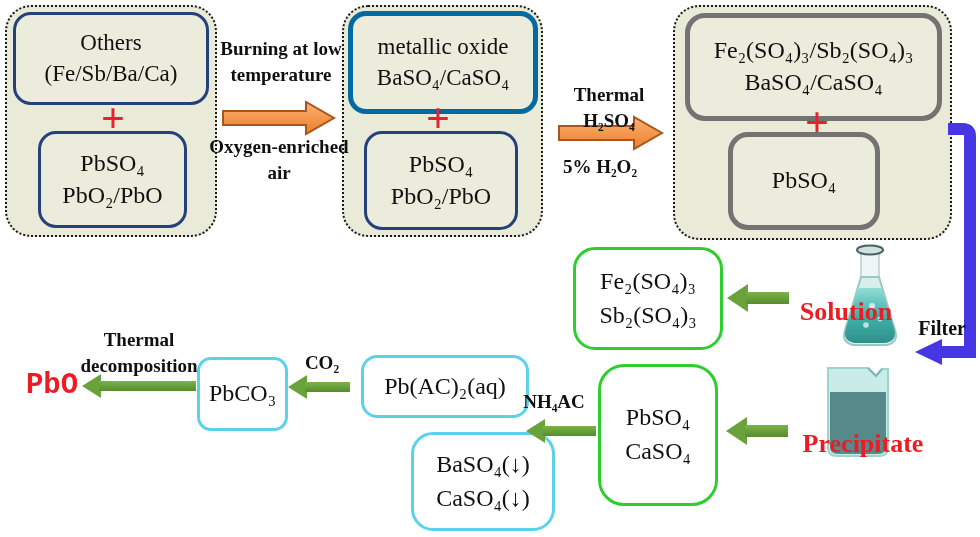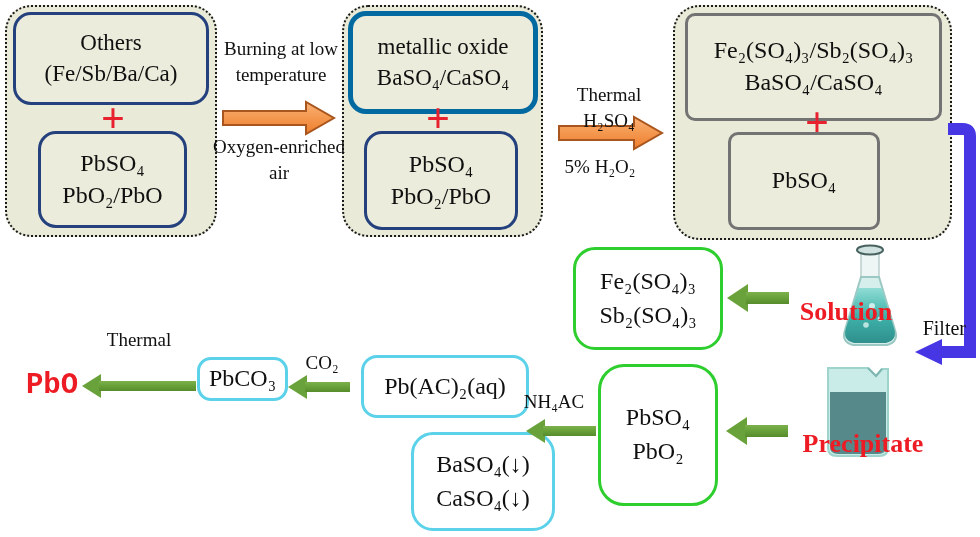--- a/index.html
+++ b/index.html
@@ -12,33 +12,33 @@
     position:absolute; background:#e9ead8; border:2px dotted #1b1b1b;
     border-radius:26px; box-sizing:border-box;
   }
   .sbox {
     position:absolute; display:flex; flex-direction:column; justify-content:center;
     align-items:center; text-align:center; background:#ebecdb; border-radius:18px;
     box-sizing:border-box; font-size:23px; line-height:1.32;
   }
   .sbox.navy   { border:3px solid #24417e; }
   .sbox.purple { border:5px solid #0369a1; }
-  .sbox.green  { border:3px solid #737373; border-radius:10px; }
+  .sbox.green  { border:5px solid #737373; border-radius:20px; }
   .wbox {
     position:absolute; display:flex; flex-direction:column; justify-content:center;
     align-items:center; text-align:center; background:#ffffff; box-sizing:border-box;
     font-size:24px; line-height:1.4;
   }
   .wbox.green { border:3px solid #2fce2f; border-radius:22px; }
   .wbox.cyan  { border:3px solid #5bd2e9; border-radius:16px; }
   .plus {
     position:absolute; color:#e8212e; font-size:42px; font-weight:700;
     line-height:1; z-index:4; width:44px; text-align:center;
   }
-  .lbl { position:absolute; text-align:center; font-size:19px; line-height:1.35; z-index:5; }
+  .lbl { position:absolute; text-align:center; font-size:19px; line-height:1.35; z-index:5;font-weight:bold; }
   .red-label {
     position:absolute; color:#ed1c24; font-weight:700; font-size:26px;
     text-align:center; z-index:6; white-space:nowrap;
   }
   .garrow { position:absolute; z-index:3; }
   .garrow .head {
     position:absolute; left:0; top:0; width:0; height:0;
     border-top:14px solid transparent; border-bottom:14px solid transparent;
     border-right:21px solid #69a23a;
   }
@@ -155,21 +155,21 @@
       <path d="M26.5 44 L14 84 Q10 96 22 99 L54 99 Q66 96 62 84 L49.5 44 Z" fill="url(#liq)"></path>
       <circle cx="40" cy="62" r="3" fill="#d9f3ef" opacity="0.9"></circle>
       <circle cx="48" cy="75" r="2.4" fill="#d9f3ef" opacity="0.8"></circle>
       <circle cx="34" cy="81" r="2.8" fill="#d9f3ef" opacity="0.8"></circle>
     </svg>
   </div>
   <div class="red-label" style="left:794px;top:297px;width:104px;">Solution</div>
 
   <div class="wbox green" style="left:598px;top:364px;width:120px;height:142px;border-radius:26px;">
     <div>PbSO₄</div>
-    <div>PbO₂</div>
+    <div>CaSO₄</div>
   </div>
   <div class="garrow" style="left:726px;top:417px;width:62px;height:28px;">
     <span class="head"></span>
       <span class="shaft"></span>
   </div>
   <div class="abs" style="left:818px;top:366px;z-index:4;">
     <svg width="78" height="92" viewBox="0 0 78 92">
       <path d="M10 2 H50 L58 10 L64 3 H70 V82 Q70 90 61 90 H19 Q10 90 10 82 Z" fill="#c9ece8" stroke="#9ed4cc" stroke-width="2"></path>
       <path d="M12 26 H68 V81 Q68 88 60 88 H20 Q12 88 12 81 Z" fill="#55898a"></path>
       <path d="M50 2 L58 10 L64 3" fill="none" stroke="#7fb8b2" stroke-width="2"></path>
@@ -190,26 +190,27 @@
     <div>BaSO₄(↓)</div>
     <div>CaSO₄(↓)</div>
   </div>
 
   <div class="lbl" style="left:296px;top:350px;width:52px;">CO₂</div>
   <div class="garrow thin" style="left:288px;top:375px;width:62px;height:24px;">
     <span class="head"></span>
       <span class="shaft"></span>
   </div>
 
-  <div class="wbox cyan" style="left:197px;top:357px;width:91px;height:44px;border-radius:14px;">
+  <div class="wbox cyan" style="left:197px;top:357px;width:91px;height:74px;border-radius:14px;">
     <div>PbCO₃</div>
   </div>
 
   <div class="lbl" style="left:78px;top:327px;width:122px;">
     <div>Thermal</div>
+    <div>decomposition</div>
   </div>
   <div class="garrow thin" style="left:82px;top:374px;width:114px;height:24px;">
     <span class="head"></span>
       <span class="shaft"></span>
   </div>
 
   <div class="red-label" style="left:22px;top:369px;width:60px;font-size:29px;font-family:Liberation Mono, monospace;">PbO</div>
 
 </div>
 

